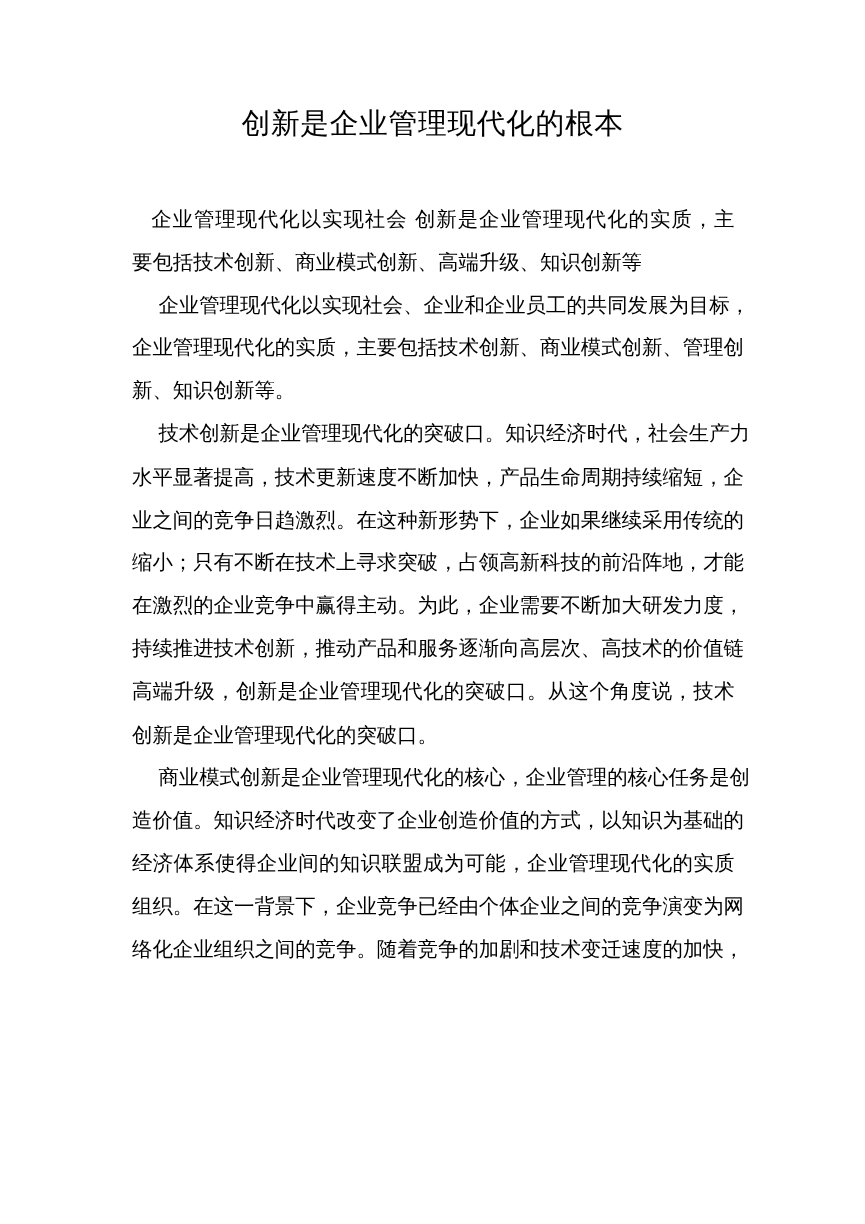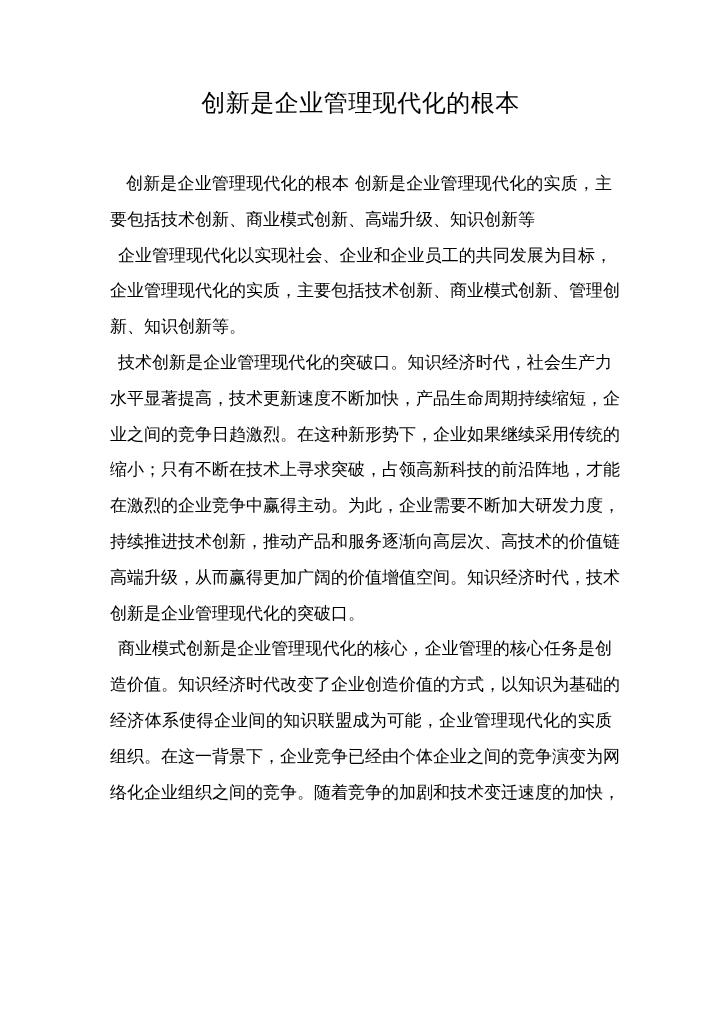--- a/index.html
+++ b/index.html
@@ -48,49 +48,49 @@
       white-space: nowrap;
       text-align: justify;
       text-align-last: justify;
       letter-spacing: 0;
     }
     .line.last {
       text-align: left;
       text-align-last: left;
     }
     .line.indent1 { padding-left: 16px; }
-    .line.indent2 { padding-left: 8px; }
+    .line.indent2 { padding-left: 8px; margin-left: 14px; }
   </style>
 </head>
 <body>
 
 <div class="page">
   <div class="title">创新是企业管理现代化的根本</div>
 
   <div class="body">
 
     <div>
-      <span class="line indent1">创新是企业管理现代化的根本 创新是企业管理现代化的实质，主</span>
+      <span class="line indent1">企业管理现代化以实现社会 创新是企业管理现代化的实质，主</span>
       <span class="line last">要包括技术创新、商业模式创新、高端升级、知识创新等</span>
     </div>
 
     <div>
       <span class="line indent2">企业管理现代化以实现社会、企业和企业员工的共同发展为目标，</span>
       <span class="line">企业管理现代化的实质，主要包括技术创新、商业模式创新、管理创</span>
       <span class="line last">新、知识创新等。</span>
     </div>
 
     <div>
       <span class="line indent2">技术创新是企业管理现代化的突破口。知识经济时代，社会生产力</span>
       <span class="line">水平显著提高，技术更新速度不断加快，产品生命周期持续缩短，企</span>
       <span class="line">业之间的竞争日趋激烈。在这种新形势下，企业如果继续采用传统的</span>
       <span class="line">缩小；只有不断在技术上寻求突破，占领高新科技的前沿阵地，才能</span>
       <span class="line">在激烈的企业竞争中赢得主动。为此，企业需要不断加大研发力度，</span>
       <span class="line">持续推进技术创新，推动产品和服务逐渐向高层次、高技术的价值链</span>
-      <span class="line">高端升级，从而赢得更加广阔的价值增值空间。知识经济时代，技术</span>
+      <span class="line">高端升级，创新是企业管理现代化的突破口。从这个角度说，技术</span>
       <span class="line last">创新是企业管理现代化的突破口。</span>
     </div>
 
     <div>
       <span class="line indent2">商业模式创新是企业管理现代化的核心，企业管理的核心任务是创</span>
       <span class="line">造价值。知识经济时代改变了企业创造价值的方式，以知识为基础的</span>
       <span class="line">经济体系使得企业间的知识联盟成为可能，企业管理现代化的实质</span>
       <span class="line">组织。在这一背景下，企业竞争已经由个体企业之间的竞争演变为网</span>
       <span class="line">络化企业组织之间的竞争。随着竞争的加剧和技术变迁速度的加快，</span>
     </div>

